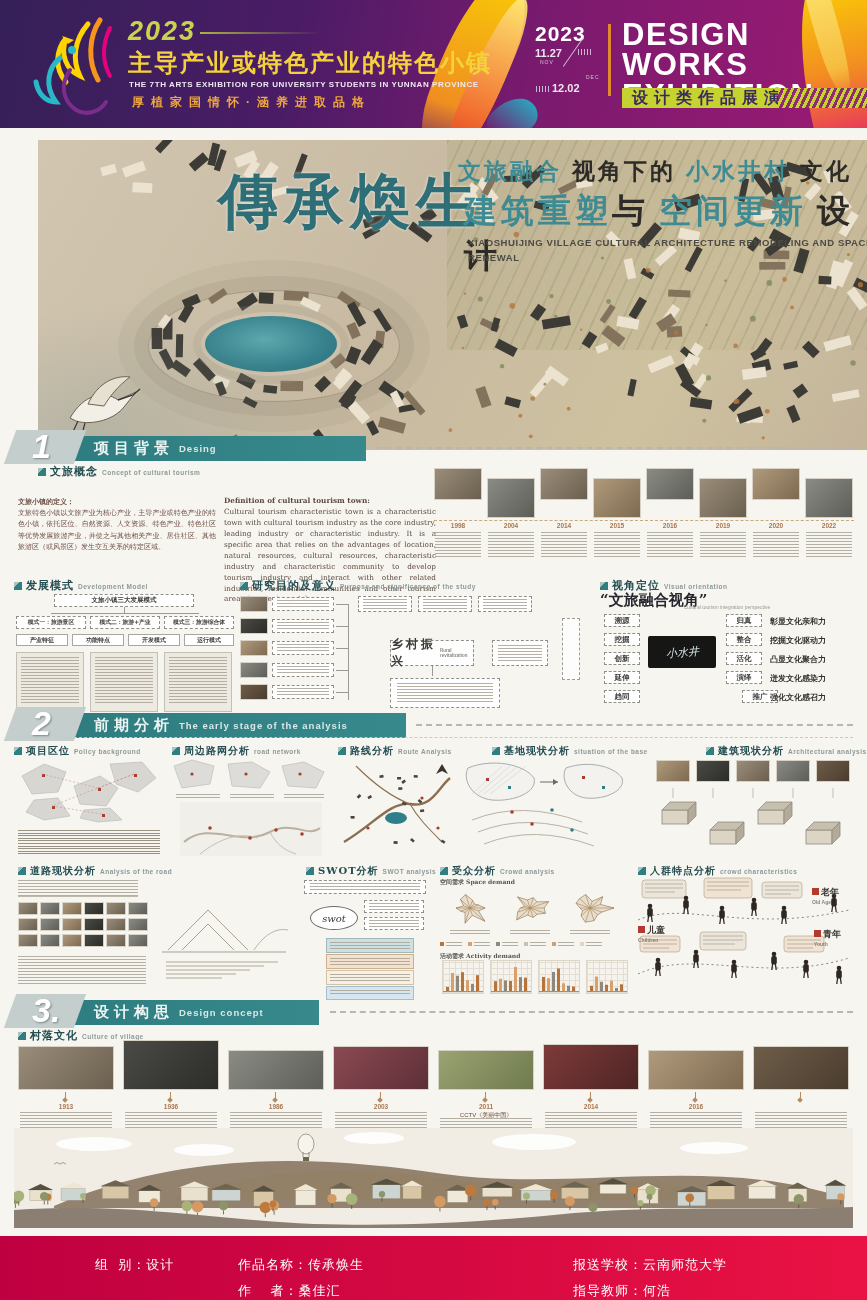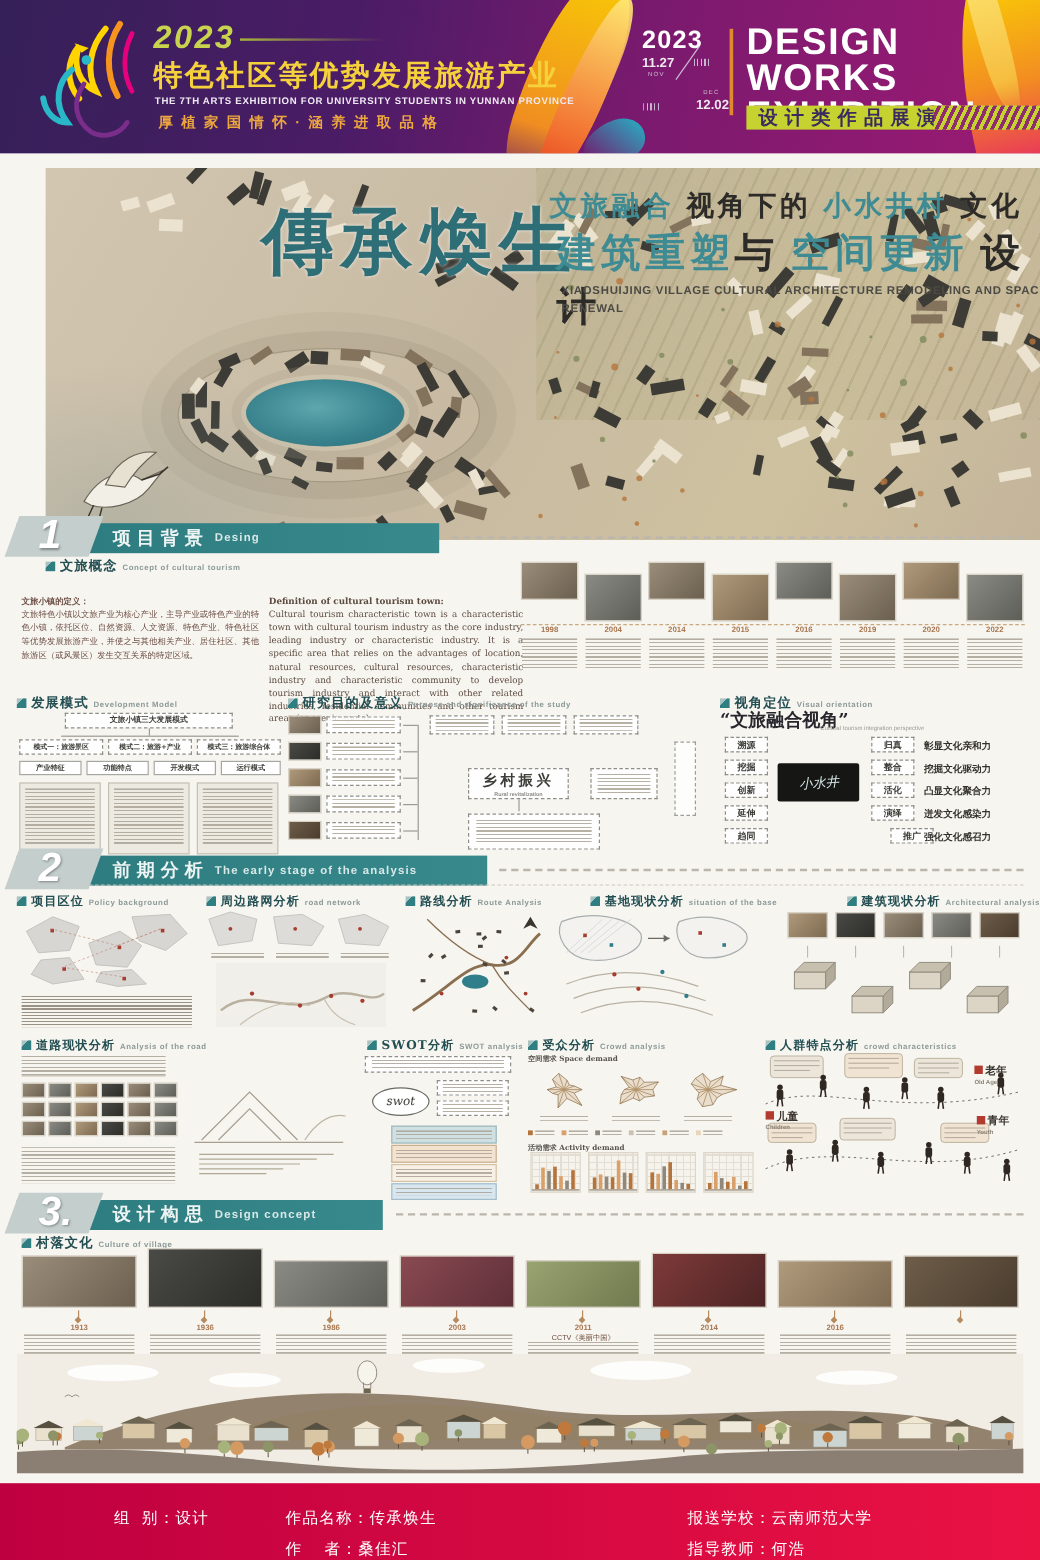--- a/index.html
+++ b/index.html
@@ -24,21 +24,21 @@
       background:linear-gradient(180deg,#20b9c9,rgba(32,185,201,0));opacity:.85;}
   .b-year{left:128px;top:16px;font-style:italic;font-weight:bold;font-size:27px;color:#c9d44e;letter-spacing:2px;}
   .b-flour{left:200px;top:32px;width:120px;height:2px;background:linear-gradient(90deg,#a9b43e,rgba(169,180,62,0));}
   .b-cn{left:128px;top:47px;font-size:24px;font-weight:bold;color:#f5d23c;letter-spacing:2px;font-family:"DejaVu Serif",serif;}
   .b-en{left:129px;top:80px;font-size:8px;font-weight:bold;color:#efe9f2;letter-spacing:.6px;}
   .b-slogan{left:132px;top:94px;font-size:12px;font-weight:bold;color:#eda73e;letter-spacing:7px;}
   .r-year{left:535px;top:22px;font-size:21px;font-weight:800;color:#fff;letter-spacing:1px;}
   .r-d1{left:535px;top:47px;font-size:11px;font-weight:bold;color:#efe6ee;}
   .r-d1s{left:540px;top:59px;font-size:5px;color:#cdbfd2;letter-spacing:1px;}
   .r-slash{left:556px;top:52px;width:34px;height:1px;background:#cbbcd4;transform:rotate(-55deg);}
-  .r-d2{left:552px;top:82px;font-size:11px;font-weight:bold;color:#efe6ee;margin-left:28px;}
+  .r-d2{left:552px;top:82px;font-size:11px;font-weight:bold;color:#efe6ee;}
   .r-d2s{left:586px;top:74px;font-size:5px;color:#cdbfd2;letter-spacing:1px;}
   .bc{position:absolute;width:14px;height:6px;background:repeating-linear-gradient(90deg,#c7b7d0 0 1px,transparent 1px 3px);}
   .r-div{left:608px;top:24px;width:3px;height:72px;background:#e08a2e;}
   .works{left:622px;top:20px;font-size:31px;line-height:.98;font-weight:800;color:#ffffff;letter-spacing:1.5px;}
   .cat-bar{left:622px;top:88px;width:228px;height:20px;background:#c5d22f;display:flex;align-items:center;}
   .cat-txt{margin-left:10px;font-size:16px;font-weight:bold;color:#3a2a5e;letter-spacing:6px;font-family:"DejaVu Serif",serif;}
   .cat-hatch{left:778px;top:88px;width:89px;height:20px;
      background:repeating-linear-gradient(115deg,#c5d22f 0 3px,#8f2c6e 3px 6px);}
 
   
@@ -129,21 +129,21 @@
       <path d="M62,14 C48,30 46,50 54,66 C40,60 34,44 40,28 C30,40 28,58 40,72" fill="none" stroke="#ffd400" stroke-width="5" stroke-linecap="round"></path>
       <path d="M74,10 C62,28 62,52 72,70" fill="none" stroke="#f7941d" stroke-width="5" stroke-linecap="round"></path>
       <path d="M84,18 C76,34 76,52 84,66" fill="none" stroke="#e6007e" stroke-width="4" stroke-linecap="round"></path>
       <path d="M34,48 C22,58 18,76 30,92 C20,92 12,84 10,72" fill="none" stroke="#29b8c8" stroke-width="5" stroke-linecap="round"></path>
       <path d="M44,60 C34,74 36,90 50,100 C60,106 74,102 80,92" fill="none" stroke="#7b2d8b" stroke-width="4" stroke-linecap="round"></path>
       <circle cx="46" cy="40" r="4" fill="#29b8c8"></circle>
       <path d="M42,34 L36,26 L48,30 Z" fill="#ffd400"></path>
     </svg>
     <div class="abs b-year">2023</div>
     <div class="abs b-flour"></div>
-    <div class="abs b-cn">特色社区等优势发展旅游产业</div>
+    <div class="abs b-cn">主导产业或特色产业的特色小镇</div>
     <div class="abs b-en">THE 7TH ARTS EXHIBITION FOR UNIVERSITY STUDENTS IN YUNNAN PROVINCE</div>
     <div class="abs b-slogan">厚植家国情怀·涵养进取品格</div>
     <div class="abs r-year">2023</div>
     <div class="abs r-d1">11.27</div>
     <div class="abs r-d1s">NOV</div>
     <div class="abs r-slash"></div>
     <div class="bc" style="left:578px;top:49px"></div>
     <div class="abs r-d2">12.02</div>
     <div class="abs r-d2s">DEC</div>
     <div class="bc" style="left:536px;top:86px"></div>
@@ -457,21 +457,21 @@
       <div class="vline" style="left:108px;top:26px;height:96px"></div>
       <div class="dash" style="position:absolute;left:118px;top:18px;width:54px;height:16px">
           <div class="blur" style="width:44px;height:10px"></div>
         </div>
       <div class="dash" style="position:absolute;left:178px;top:18px;width:54px;height:16px">
           <div class="blur" style="width:44px;height:10px"></div>
         </div>
       <div class="dash" style="position:absolute;left:238px;top:18px;width:54px;height:16px">
           <div class="blur" style="width:44px;height:10px"></div>
         </div>
-      <div class="dash" style="position:absolute;left:150px;top:62px;width:84px;height:26px;flex-direction:column">
+      <div class="dash" style="position:absolute;left:150px;top:62px;width:84px;height:26px;">
         <span style="font-size:12px;letter-spacing:3px">乡村振兴</span>
         <span style="font-size:4.5px;color:#8a8a84;font-family:'Liberation Sans',sans-serif">Rural revitalization</span>
       </div>
       <div class="vline" style="left:192px;top:88px;height:10px"></div>
       <div class="dash" style="position:absolute;left:150px;top:100px;width:110px;height:30px">
           <div class="blur" style="width:96px;height:20px"></div>
         </div>
       <div class="dash" style="position:absolute;left:252px;top:62px;width:56px;height:26px">
           <div class="blur" style="width:44px;height:16px"></div>
         </div>

